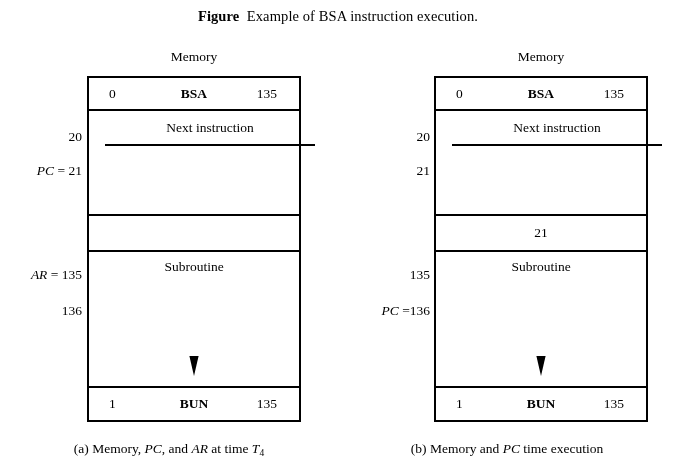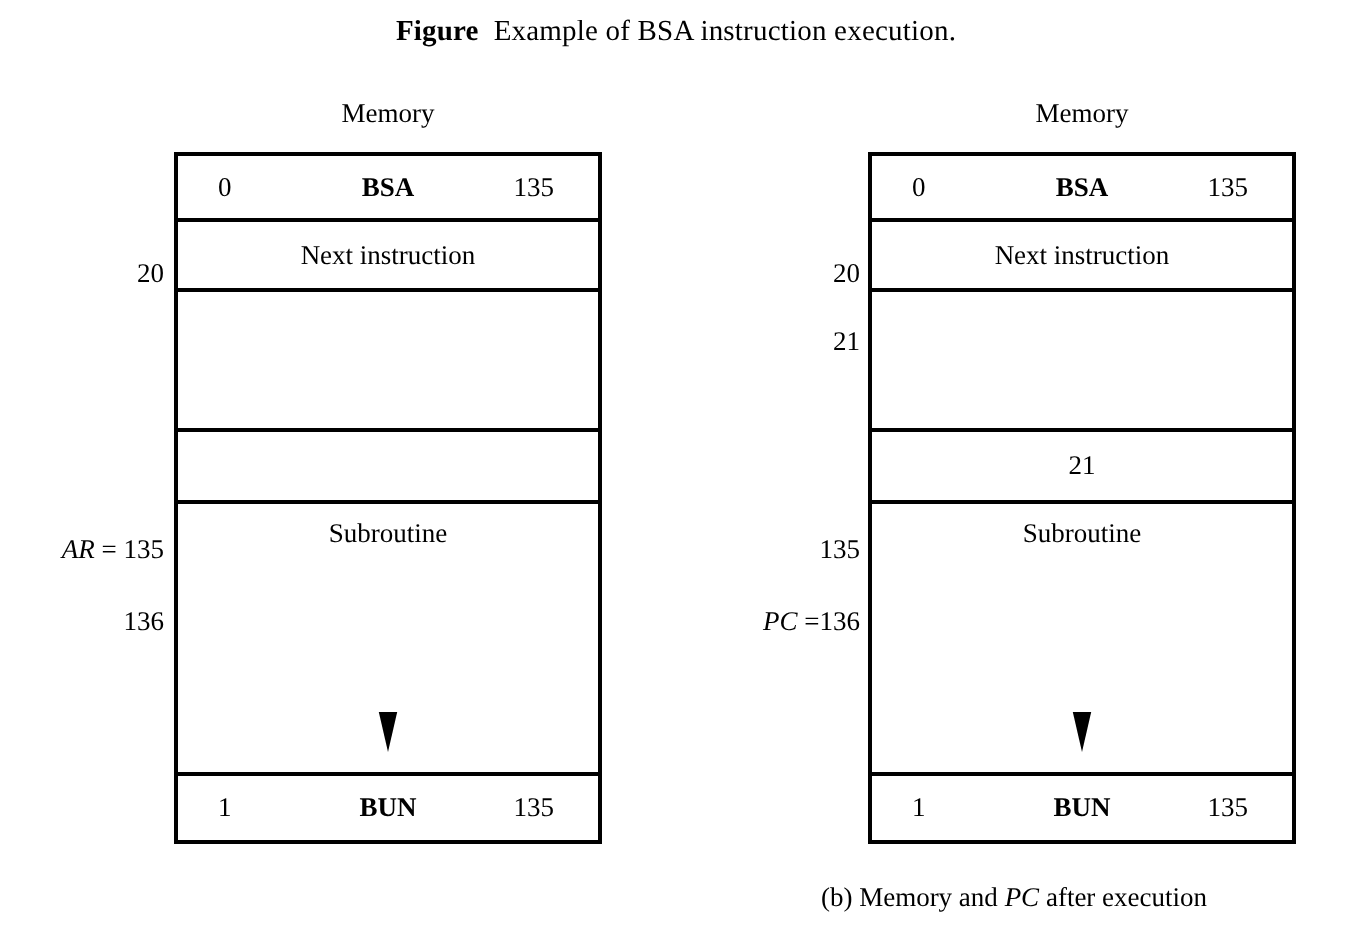--- a/index.html
+++ b/index.html
@@ -73,21 +73,21 @@
     display: flex;
     align-items: center;
     justify-content: center;
     font-size: 13.5px;
     white-space: nowrap;
   }
   .mem-row.last { border-bottom: none; }
 
   
   .r-bsa  { top: 0px;   height: 33px; }
-  .r-next { top: 33px;  height: 35px; }
+  .r-next { top: 33px;  height: 35px; margin-left: 16px; }
   .r-gap1 { top: 68px;  height: 70px; }
   .r-val  { top: 138px; height: 36px; }
   .r-sub  { top: 174px; height: 136px; }
   .r-bun  { top: 309px; height: 33px; }
 
   
   .instr {
     position: relative;
     width: 100%;
     height: 100%;
@@ -168,20 +168,23 @@
 <div class="fig-title">
   <span class="kw">Figure</span><span class="txt">&nbsp;&nbsp;</span><span class="txt">Example of BSA instruction execution.</span>
 </div>
 
 <div class="panel" id="panel-a">
 
   <div class="mem-header">Memory</div>
 
   <div class="addr-label lb-20">
     <span>20</span>
+  </div>
+  <div class="addr-label lb-21">
+    <span class="it">PC</span><span> = </span><span>21</span>
   </div>
   <div class="addr-label lb-135">
     <span class="it">AR</span><span> = </span><span>135</span>
   </div>
   <div class="addr-label lb-136">
     <span>136</span>
   </div>
 
   <div class="mem-box">
 
@@ -219,20 +222,23 @@
     <div class="mem-row r-bun last">
       <div class="instr">
         <span class="f-mode">1</span>
         <span class="f-mnem">BUN</span>
         <span class="f-addr">135</span>
       </div>
     </div>
 
   </div>
 
+  <div class="caption">
+    <span>(a) Memory, </span><span class="it">PC</span><span>, and </span><span class="it">AR</span><span> at time </span><span class="it">T</span><sub>4</sub>
+  </div>
 
 </div>
 
 <div class="panel" id="panel-b">
 
   <div class="mem-header">Memory</div>
 
   <div class="addr-label lb-20">
     <span>20</span>
   </div>
@@ -283,16 +289,16 @@
       <div class="instr">
         <span class="f-mode">1</span>
         <span class="f-mnem">BUN</span>
         <span class="f-addr">135</span>
       </div>
     </div>
 
   </div>
 
   <div class="caption">
-    <span>(b) Memory and </span><span class="it">PC</span><span> after execution</span>
+    <span>(b) Memory and </span><span class="it">PC</span><span> time execution</span>
   </div>
 
 </div>
 
 </body></html>

